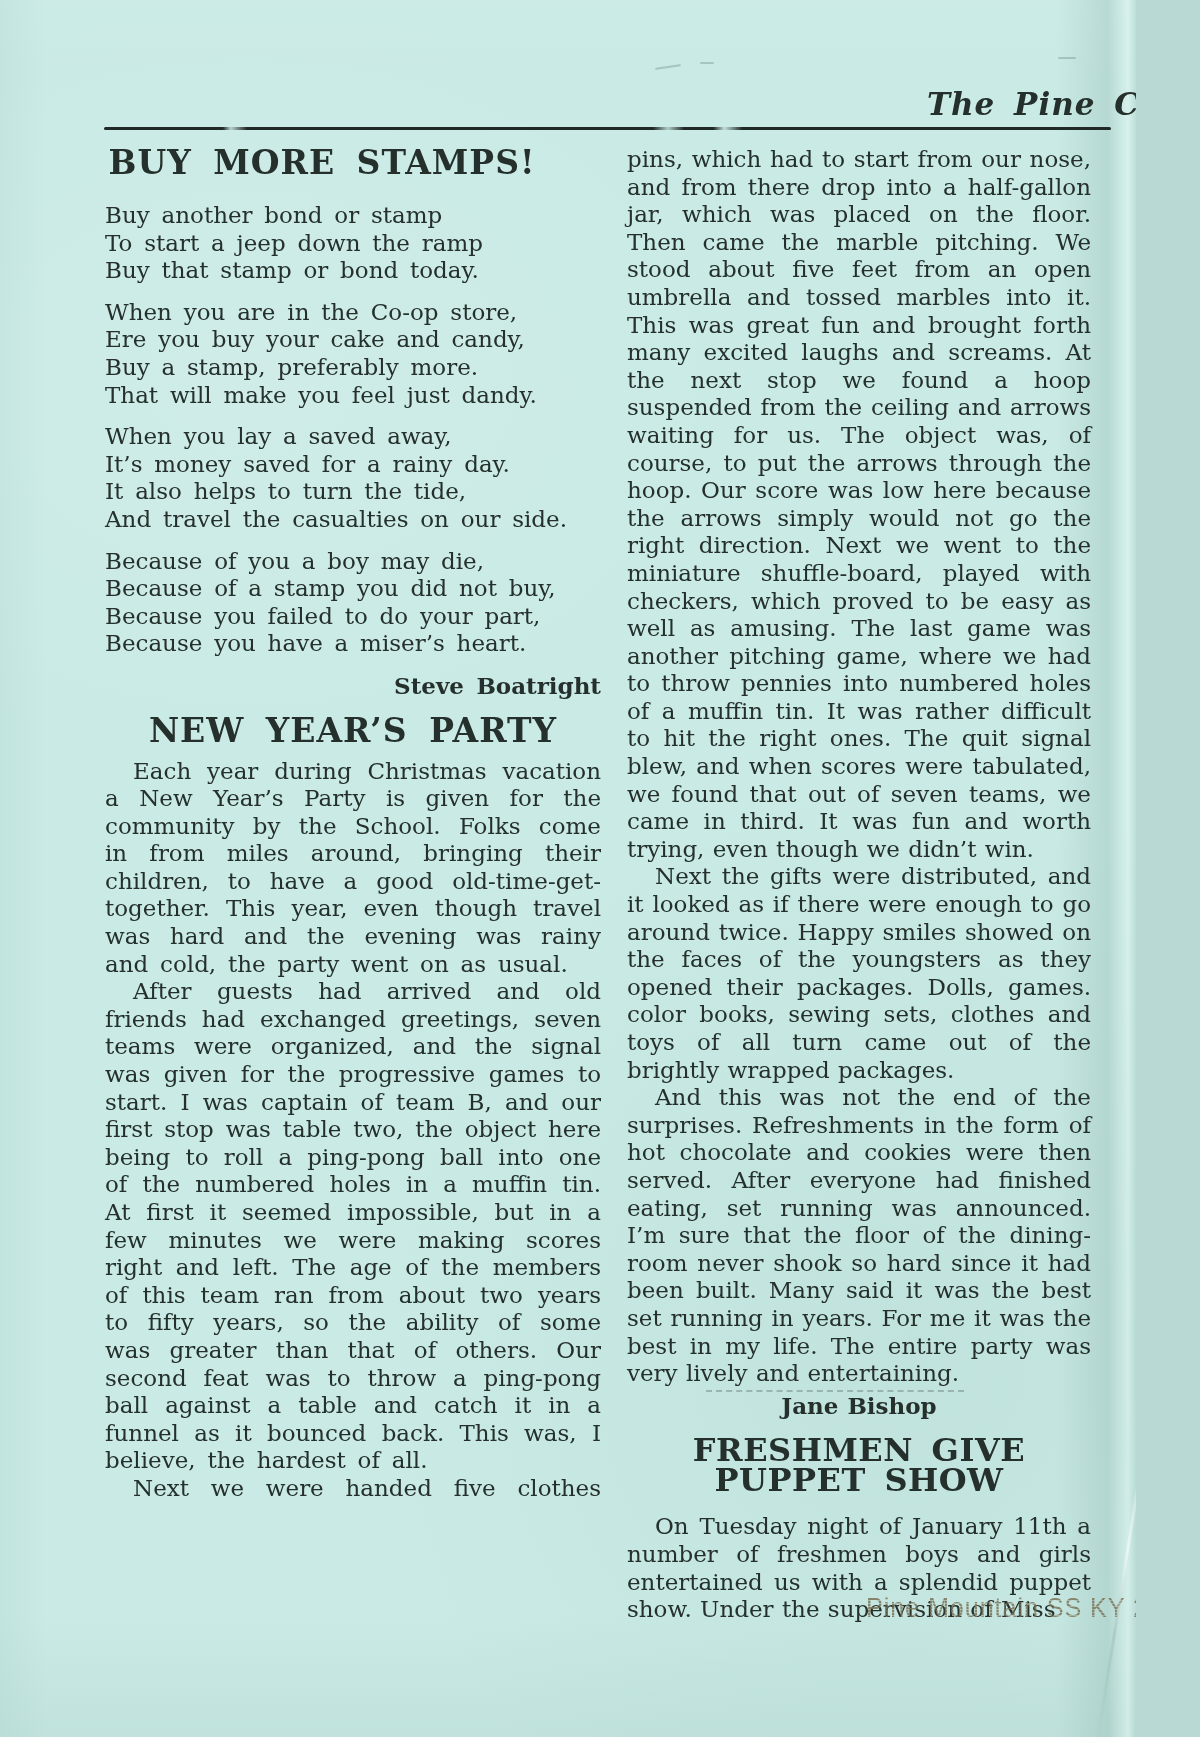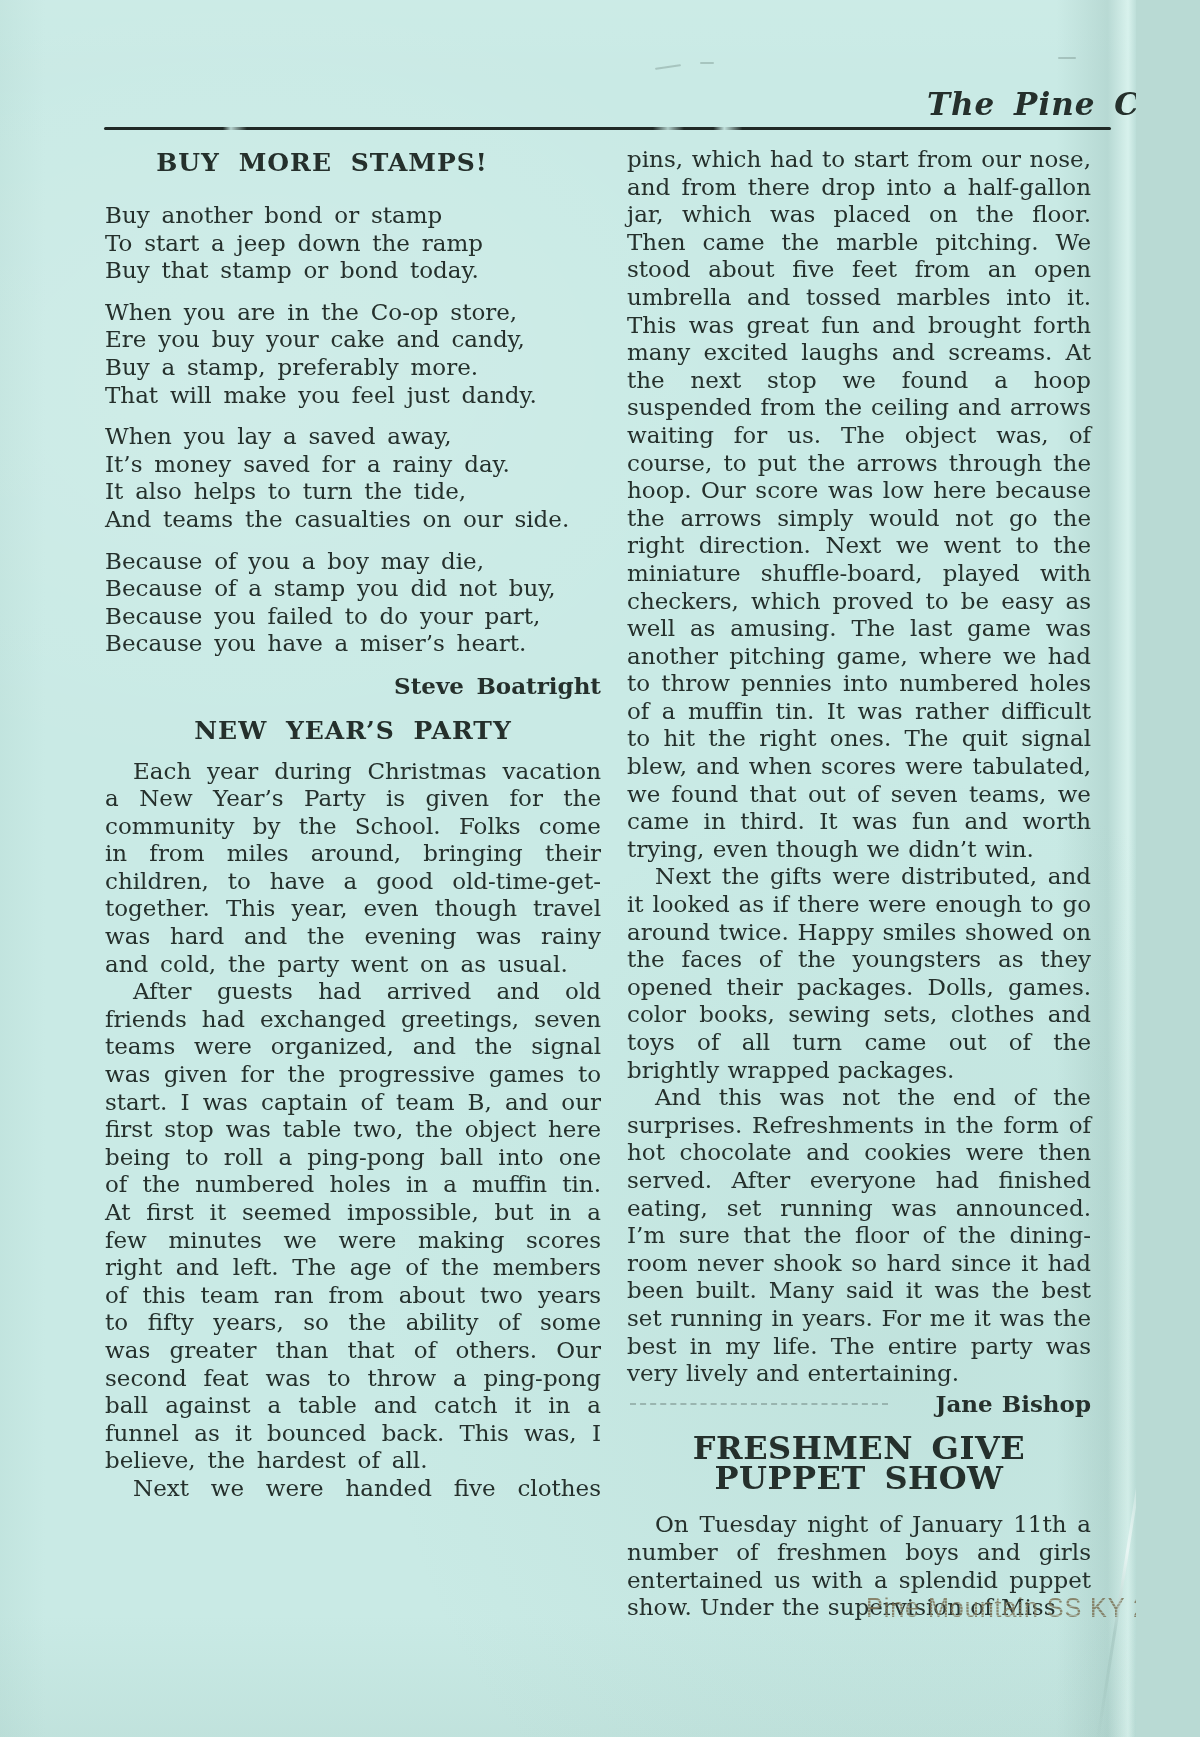--- a/index.html
+++ b/index.html
@@ -38,38 +38,38 @@
       rgba(32,41,38,0.05) 61.6%, var(--rule,#202926) 63.4%,
       var(--rule,#202926) 100%);
   }
   .smudge { position: absolute; height: 2px; background: rgba(80,100,95,0.28); border-radius: 1px; }
 
   .col { position: absolute; top: 146px; font-size: 23px; line-height: 27.6px; }
   .col-left  { left: 105px; width: 496px; word-spacing: 4.5px; }
   .col-right { left: 627px; width: 464px; word-spacing: 1px; }
 
   .heading {
-    font-size: 25px; line-height: 30px; font-weight: bold;
+    font-size: 33px; line-height: 30px; font-weight: bold;
     text-align: center; letter-spacing: 1px; word-spacing: 9px; margin: 0;
   }
   .poem-title    { margin: 2px 62px 24px 0; }
   .article-title { margin: 16px 0 12px; }
   .freshmen-title{ margin: 16px 0 18px; font-size: 32px; letter-spacing: .5px; word-spacing: 7px; }
 
   .stanza { margin-bottom: 14px; }
   .poem-line { white-space: nowrap; }
 
   .byline { text-align: right; white-space: nowrap; font-weight: bold; }
   .col-left .byline { margin: 13px 0 2px; }
 
   .para { margin: 0; text-align: justify; }
   .indent { text-indent: 28px; }
   .stretch { text-align-last: justify; }
 
-  .byline-row { display: flex; justify-content: flex-end; align-items: center; margin: 2px 0 2px; }
+  .byline-row { display: flex; justify-content: flex-end; align-items: center; margin: 2px 0 2px; flex-direction: column; }
   .pencil-mark {
     width: 258px; height: 0; margin-right: 48px;
     border-top: 2px dashed var(--pencil-rgba, rgba(95,115,110,0.42));
   }
 
   .watermark {
     position: absolute; left: 866px; top: 1592px;
     font-family: "Liberation Sans", "DejaVu Sans", sans-serif;
     font-size: 28px; font-weight: 400; letter-spacing: 1px; white-space: nowrap;
     color: var(--watermark, #7d7458); opacity: 0.85;
@@ -106,21 +106,21 @@
     <div class="stanza">
       <div class="poem-line">When you are in the Co-op store,</div>
       <div class="poem-line">Ere you buy your cake and candy,</div>
       <div class="poem-line">Buy a stamp, preferably more.</div>
       <div class="poem-line">That will make you feel just dandy.</div>
     </div>
     <div class="stanza">
       <div class="poem-line">When you lay a saved away,</div>
       <div class="poem-line">It’s money saved for a rainy day.</div>
       <div class="poem-line">It also helps to turn the tide,</div>
-      <div class="poem-line">And teams the casualties on our side.</div>
+      <div class="poem-line">And travel the casualties on our side.</div>
     </div>
     <div class="stanza">
       <div class="poem-line">Because of you a boy may die,</div>
       <div class="poem-line">Because of a stamp you did not buy,</div>
       <div class="poem-line">Because you failed to do your part,</div>
       <div class="poem-line">Because you have a miser’s heart.</div>
     </div>
 
     <div class="byline">Steve Boatright</div>
 

